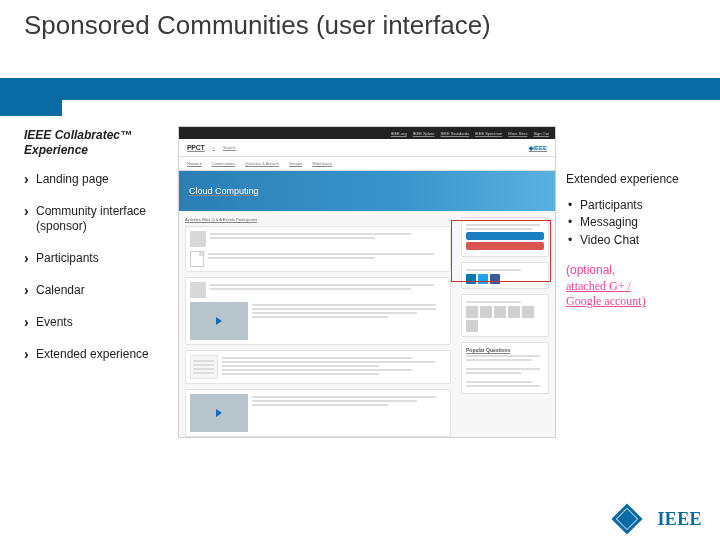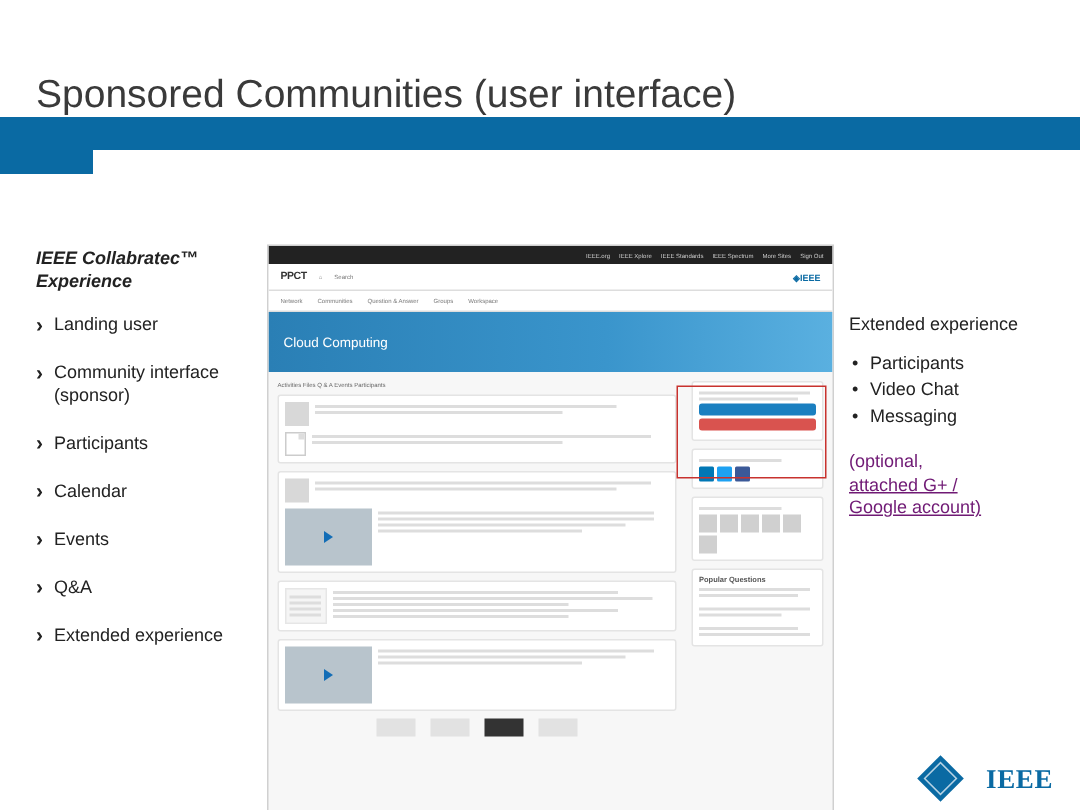--- a/index.html
+++ b/index.html
@@ -1,28 +1,28 @@
 <!DOCTYPE html>
 <html><head>
 <meta charset="utf-8">
 <style>
   * { box-sizing: border-box; margin: 0; padding: 0; }
   body { font-family: Verdana, Arial, sans-serif; width: 720px; height: 540px; background: #fff; position: relative; overflow: hidden; }
-  .header { width: 100%; height: 80px; background: #fff; padding: 10px 0 0 24px; position: relative; margin-top: 37px; }
+  .header { width: 100%; height: 80px; background: #fff; padding: 10px 0 0 24px; position: relative; }
   .header h1 { font-size: 26px; color: #3a3a3a; font-weight: 400; line-height: 1.2; }
   .header-bar { position: absolute; top: 78px; left: 0; width: 100%; height: 22px; background: #0a6aa3; }
   .header-tab { position: absolute; top: 78px; left: 0; width: 62px; height: 38px; background: #0a6aa3; }
   .body-wrap { display: flex; padding-top: 44px; height: calc(100% - 80px); }
   .left-col { width: 178px; padding: 4px 6px 0 24px; }
   .left-title { font-size: 12px; font-style: italic; font-weight: bold; color: #222; margin-bottom: 14px; line-height: 1.25; }
   .left-list { list-style: none; }
   .left-list li { font-size: 12px; color: #222; margin-bottom: 17px; position: relative; padding-left: 12px; line-height: 1.25; }
   .left-list li::before { content: "›"; position: absolute; left: 0; top: -1px; font-size: 14px; color: #222; font-weight: bold; }
   .center-col { width: 378px; padding-top: 2px; }
-  .shot { width: 100%; height: 400px; border: 1px solid #d0d0d0; background: #f7f7f7; position: relative; font-size: 5px; color: #888; overflow: hidden; }
+  .shot { width: 100%; height: 312px; border: 1px solid #d0d0d0; background: #f7f7f7; position: relative; font-size: 5px; color: #888; overflow: hidden; text-decoration: underline; }
   .shot-top { height: 12px; background: #222; display: flex; align-items: center; justify-content: flex-end; padding: 0 6px; gap: 6px; }
   .shot-top-item { color: #ccc; font-size: 4px; }
   .shot-nav { height: 18px; background: #fff; border-bottom: 1px solid #ddd; display: flex; align-items: center; padding: 0 8px; gap: 8px; }
   .shot-logo { font-size: 7px; font-weight: bold; color: #333; letter-spacing: -0.3px; }
   .shot-nav-item { font-size: 4px; color: #777; }
   .shot-ieee { margin-left: auto; font-size: 6px; color: #0a6aa3; font-weight: bold; }
   .shot-tabs { height: 14px; background: #fff; border-bottom: 1px solid #ddd; display: flex; align-items: center; padding: 0 8px; gap: 10px; }
   .shot-tab { font-size: 4px; color: #777; }
   .shot-banner { height: 40px; background: linear-gradient(90deg, #2a7fb5 0%, #3a95cc 60%, #5ab0e0 100%); display: flex; align-items: center; padding-left: 10px; color: #fff; font-size: 9px; font-weight: 500; }
   .shot-main { display: flex; height: calc(100% - 84px); }
@@ -54,47 +54,46 @@
   .shot-cal { display: flex; gap: 4px; }
   .shot-cal-left { width: 28px; background: #f5f5f5; border: 1px solid #e6e6e6; padding: 2px; }
   .shot-cal-right { flex: 1; }
   .bottom-logos { display: flex; gap: 10px; justify-content: center; margin-top: 4px; align-items: center; }
   .bottom-logos .lg { width: 26px; height: 12px; background: #e2e2e2; }
   .right-col { width: 148px; padding: 48px 10px 0 10px; }
   .right-title { font-size: 12px; color: #222; font-weight: 400; line-height: 1.25; margin-bottom: 10px; }
   .right-list { list-style: none; margin-bottom: 14px; }
   .right-list li { font-size: 12px; color: #222; line-height: 1.45; position: relative; padding-left: 14px; }
   .right-list li::before { content: "•"; position: absolute; left: 2px; }
-  .optional { font-size: 12px; color: #701a75; line-height: 1.3; }
-  .optional .u { text-decoration: underline; }
+  .optional { font-size: 12px; color: #ec4899; line-height: 1.3; }
+  .optional .u { text-decoration: underline; font-family: Liberation Serif, serif; }
   .ieee-logo { position: absolute; bottom: 10px; right: 18px; display: flex; align-items: center; gap: 19px; }
   .ieee-mark { width: 22px; height: 22px; background: #0a6aa3; transform: rotate(45deg); position: relative; }
   .ieee-mark::after { content: ""; position: absolute; inset: 3px; border: 1px solid rgba(255,255,255,0.7); }
   .ieee-text { font-size: 18px; font-weight: bold; color: #0a6aa3; font-family: Georgia, serif; letter-spacing: 0.4px; }
 </style>
 </head>
 <body>
 
 <div class="header">
   <h1>Sponsored Communities (user interface)</h1>
 </div>
 <div class="header-bar"></div>
 <div class="header-tab"></div>
 
 <div class="body-wrap">
 
   <div class="left-col">
     <div class="left-title">IEEE Collabratec™ Experience</div>
     <ul class="left-list">
-      <li>Landing user</li>
+      <li>Landing page</li>
       <li>Community interface (sponsor)</li>
       <li>Participants</li>
       <li>Calendar</li>
       <li>Events</li>
-      <li>Q&amp;A</li>
       <li>Extended experience</li>
     </ul>
   </div>
 
   <div class="center-col">
     <div class="shot">
       <div class="shot-top">
         <span class="shot-top-item">IEEE.org</span>
         <span class="shot-top-item">IEEE Xplore</span>
         <span class="shot-top-item">IEEE Standards</span>
@@ -231,22 +230,22 @@
         </div>
       </div>
       <div class="shot-cta-box"></div>
     </div>
   </div>
 
   <div class="right-col">
     <div class="right-title">Extended experience</div>
     <ul class="right-list">
       <li>Participants</li>
+      <li>Messaging</li>
       <li>Video Chat</li>
-      <li>Messaging</li>
     </ul>
     <div class="optional">
       <span>(optional,</span><br>
       <span class="u">attached G+ /</span><br>
       <span class="u">Google account)</span>
     </div>
   </div>
 
 </div>
 

